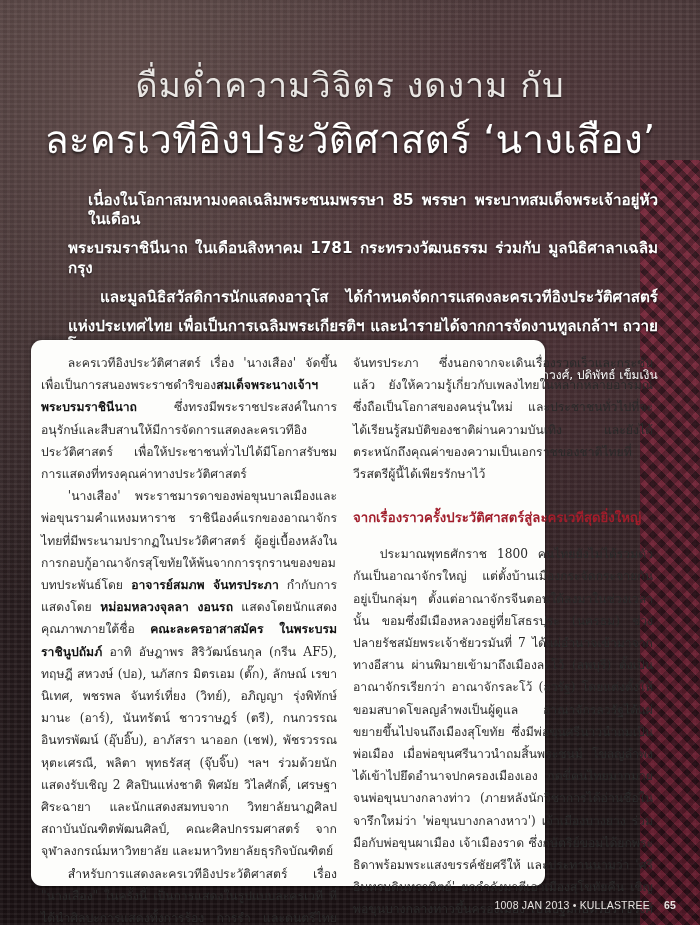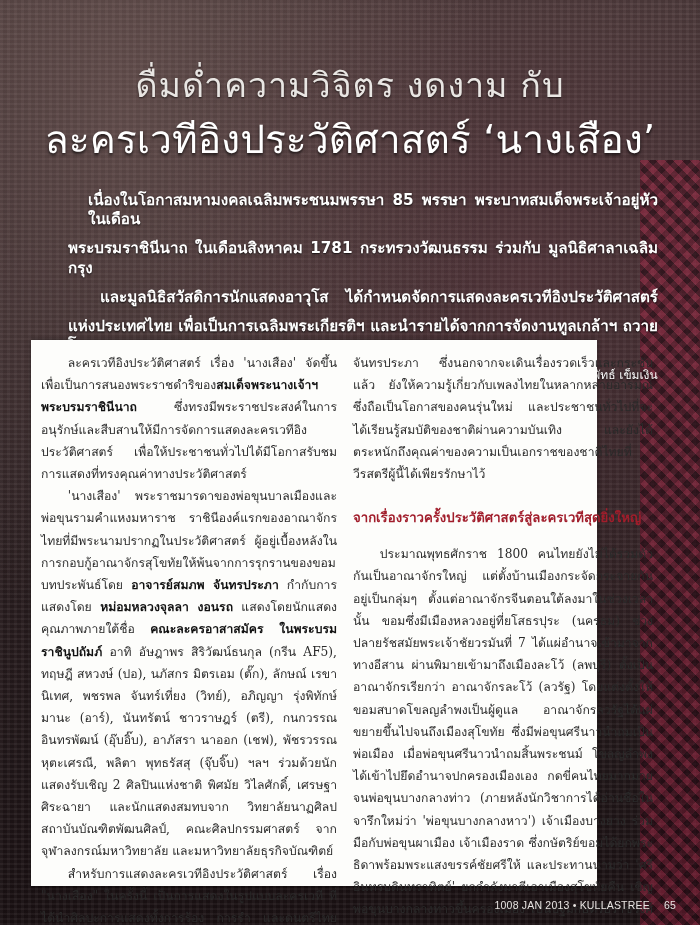--- a/index.html
+++ b/index.html
@@ -39,23 +39,24 @@
     position: absolute; left: 58px; width: 610px; top: 181px;
     color: #ffffff; font-weight: bold; font-size: 15.2px; line-height: 19.2px;
     text-shadow: 0 1px 2px rgba(0,0,0,0.8);
   }
   .lead p { margin: 10px; text-align: justify; text-align-last: justify; }
   .lead p.indent1 { padding-left: 32px; text-align-last: justify; }
   .lead p.indent2 { padding-left: 20px; }
   .lead p.last { text-align-last: left; }
   .credit { font-weight: normal; font-size: 12px; }
   .panel {
-    position: absolute; left: 31px; top: 340px; width: 566px; height: 546px;
+    position: absolute; left: 31px; top: 340px; width: 514px; height: 546px;
     background: #fdfdfb;
     box-shadow: 0 0 4px rgba(0,0,0,0.5);
+    border-radius: 11px;
   }
   .col {
     position: absolute; top: 12px; width: 296px;
     font-family: "DejaVu Serif", serif;
     font-size: 12.2px; line-height: 22.2px; color: #2a2a2a;
   }
   .col.left { left: 10px; }
   .col.right { left: 322px; width: 300px; }
   .col p { margin: 0; text-align: justify; }
   .col p.ind { text-indent: 2.2em; }
@@ -63,21 +64,21 @@
   .subhead {
     font-family: "DejaVu Sans", sans-serif; font-weight: bold;
     color: #a11d2b; font-size: 13.2px; line-height: 22px; margin: 22px 0 14px 0;
     white-space: nowrap;
   }
   .footer {
     position: absolute; right: 24px; top: 899px;
     color: #e8e4e2; font-size: 10.5px; font-family: "Liberation Sans", sans-serif;
     letter-spacing: 0.2px;
   }
-  .footer .page { font-weight: normal; margin-left: 14px; }
+  .footer .page { font-weight: bold; margin-left: 14px; }
 </style>
 </head>
 <body>
 
 <div class="bg"></div>
 <div class="bg-right"></div>
 
 <div class="kicker">ดื่มด่ำความวิจิตร งดงาม กับ</div>
 <div class="headline">ละครเวทีอิงประวัติศาสตร์ ‘นางเสือง’</div>
 

